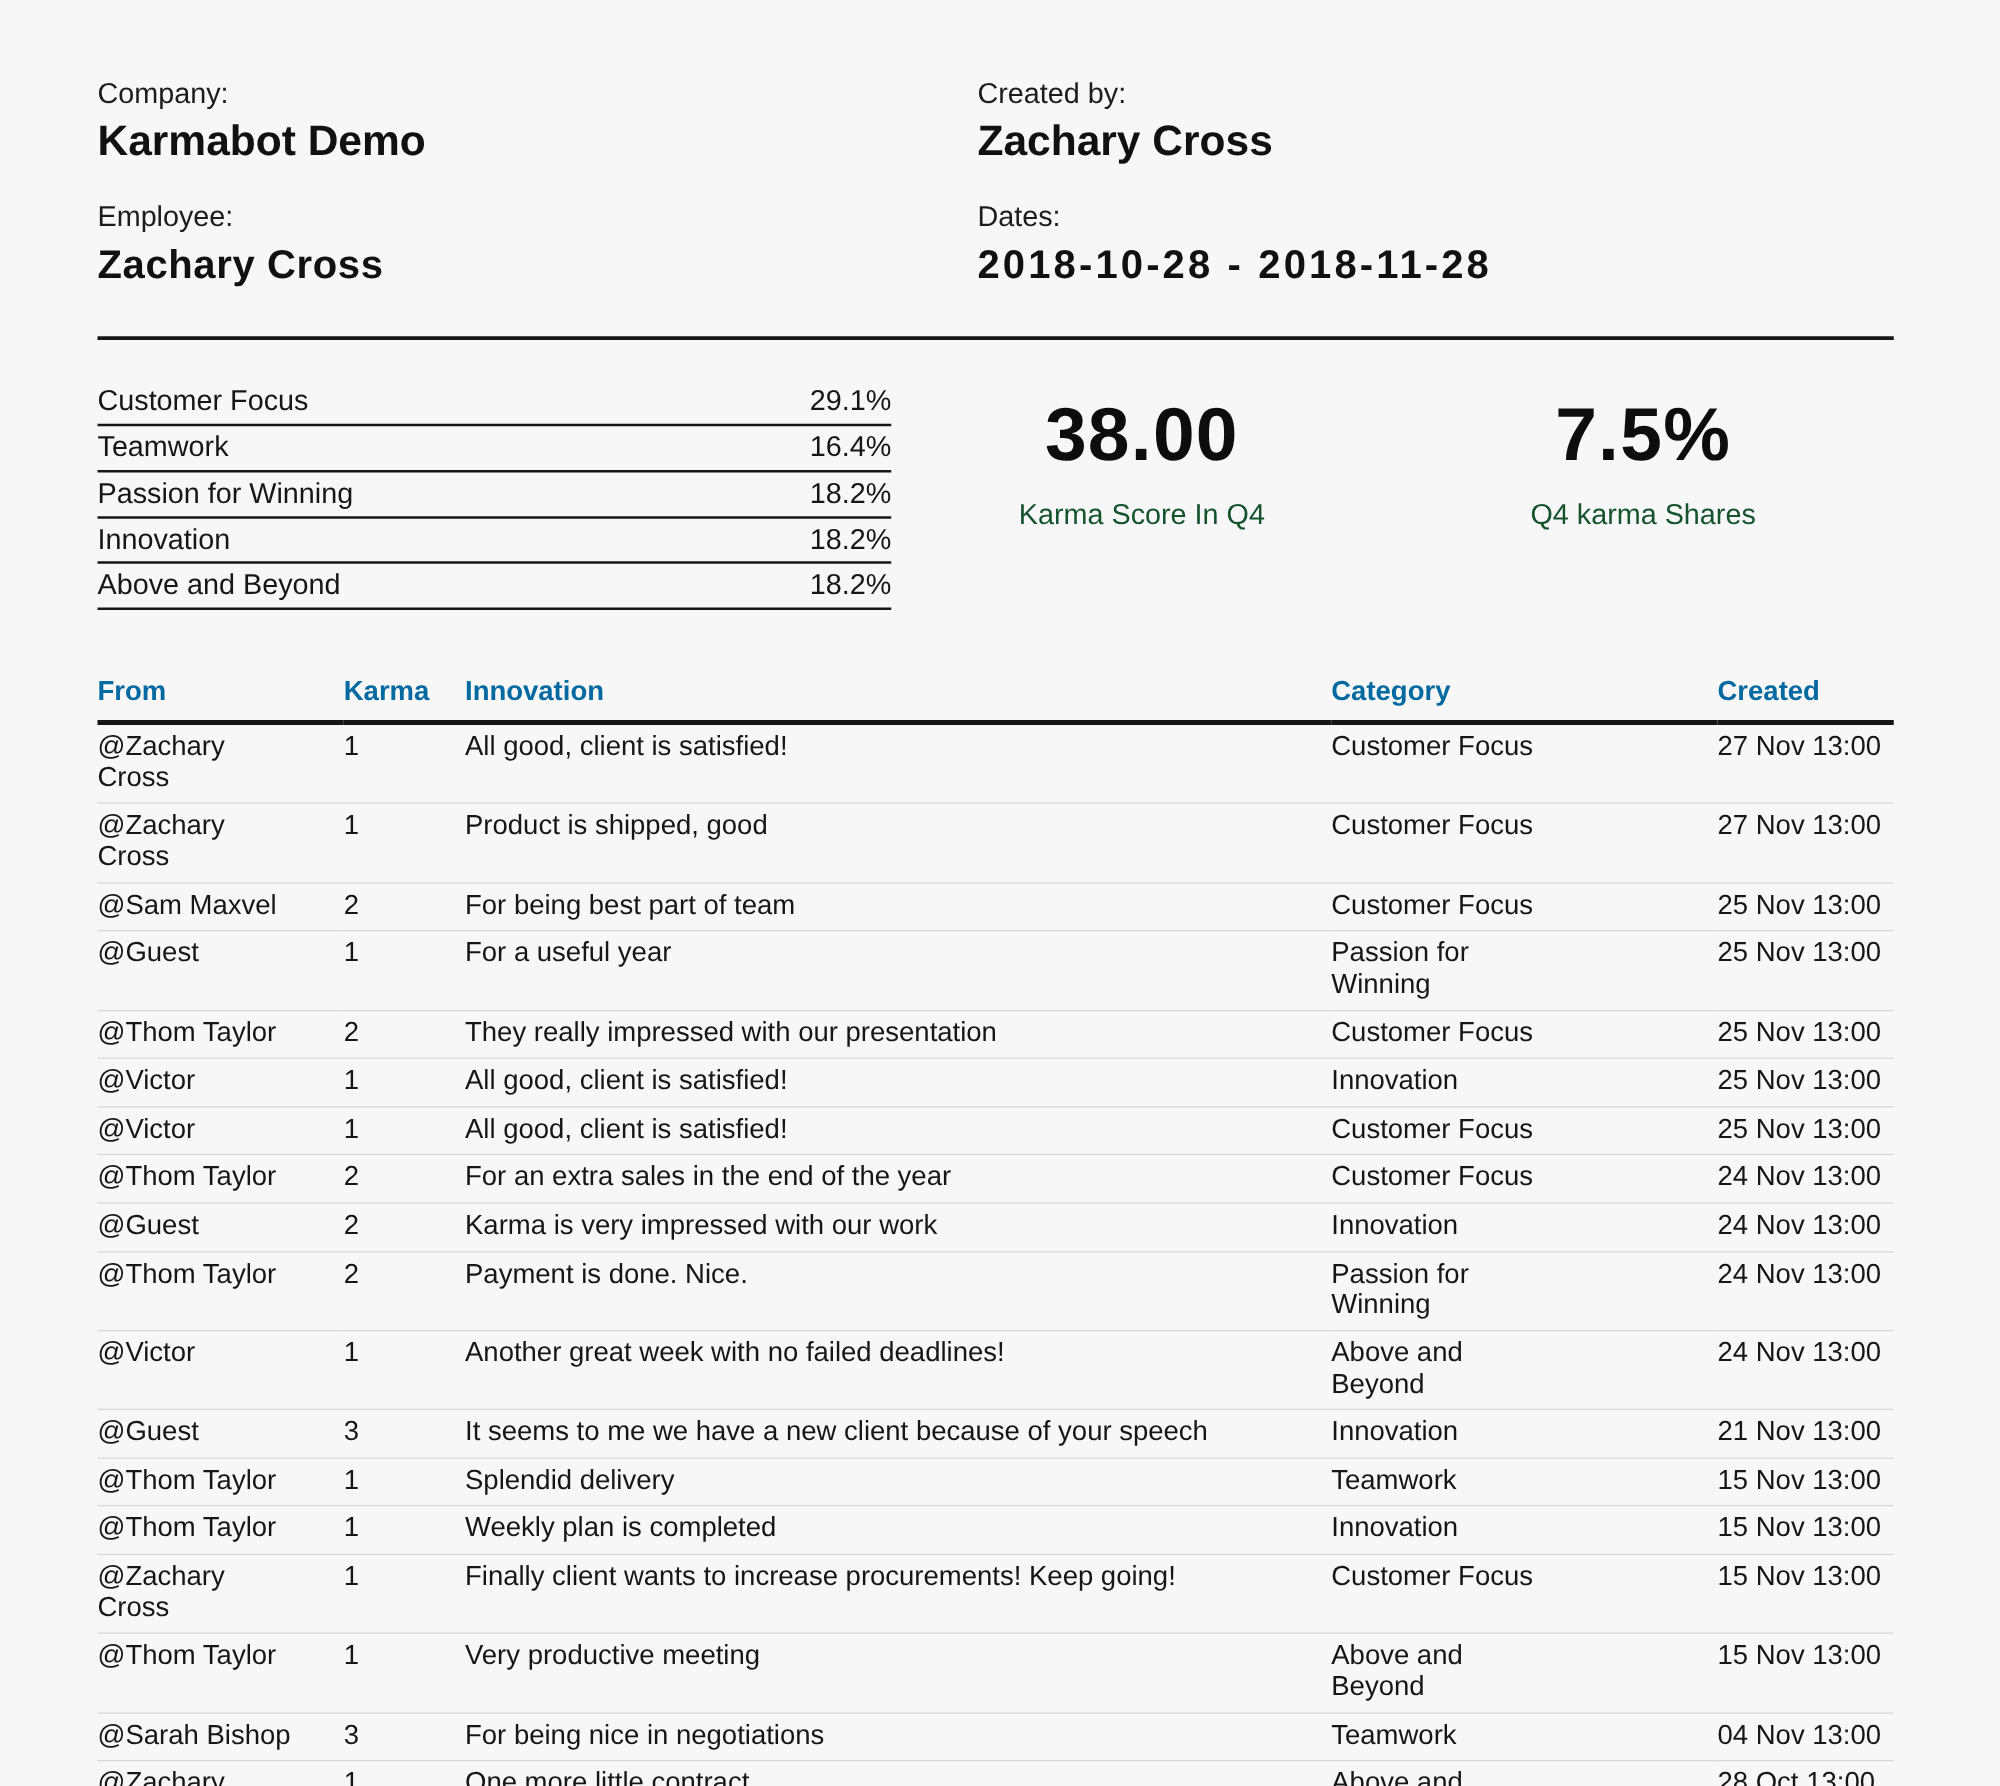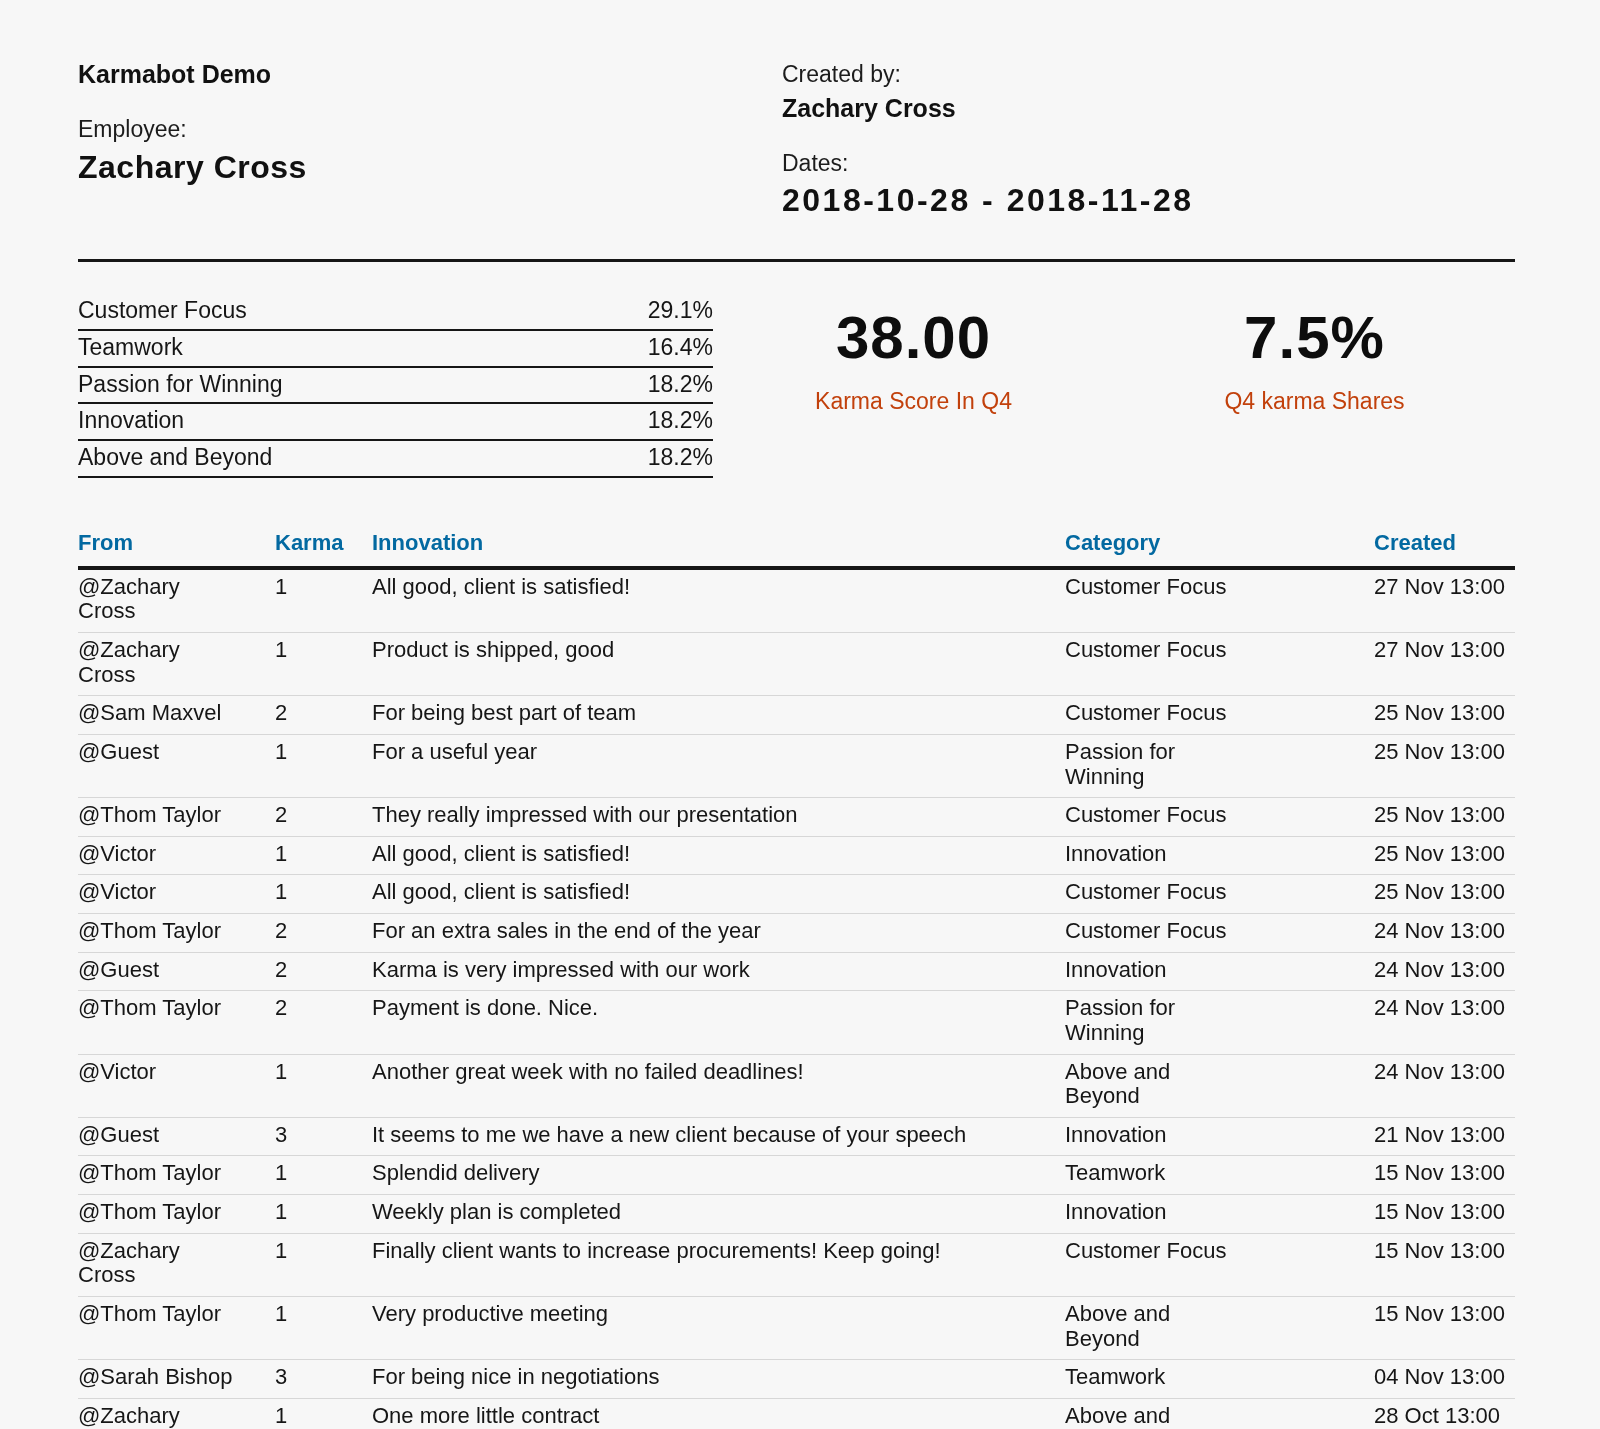--- a/index.html
+++ b/index.html
@@ -23,21 +23,21 @@
     grid-template-columns: 704px 1fr;
   }
   .field { margin-bottom: 26px; }
   .field-label {
     font-size: 23px;
     line-height: 1.25;
     margin-bottom: 5px;
     color: #1c1c1c;
   }
   .field-value { font-weight: bold; color: #111; }
-  .field-value.md { font-size: 25px; line-height: 1.15; }
+  .field-value.md { font-size: 34px; line-height: 1.15; }
   .field-value.lg { font-size: 32px; line-height: 1.15; letter-spacing: 0.5px; }
   .field-value.dates { letter-spacing: 2.5px; }
 
   .divider {
     margin-top: 14px;
     border-bottom: 3px solid #161616;
     width: 100%;
   }
 
   
@@ -68,21 +68,21 @@
   .stat-value {
     font-size: 60px;
     font-weight: bold;
     line-height: 1;
     letter-spacing: 1px;
     color: #0d0d0d;
   }
   .stat-label {
     font-size: 23px;
     margin-top: 20px;
-    color: #c2410c;
+    color: #14532d;
   }
 
   
   table.karma-table {
     margin-top: 52px;
     width: 100%;
     border-collapse: collapse;
     table-layout: fixed;
   }
   .karma-table th {
@@ -112,20 +112,21 @@
   .col-created { width: 141px; }
 </style>
 </head>
 <body>
 
 <div class="page">
 
   <div class="header-grid">
     <div class="header-col">
       <div class="field">
+        <div class="field-label">Company:</div>
         <div class="field-value md">Karmabot Demo</div>
       </div>
       <div class="field">
         <div class="field-label">Employee:</div>
         <div class="field-value lg">Zachary Cross</div>
       </div>
     </div>
     <div class="header-col">
       <div class="field">
         <div class="field-label">Created by:</div>

